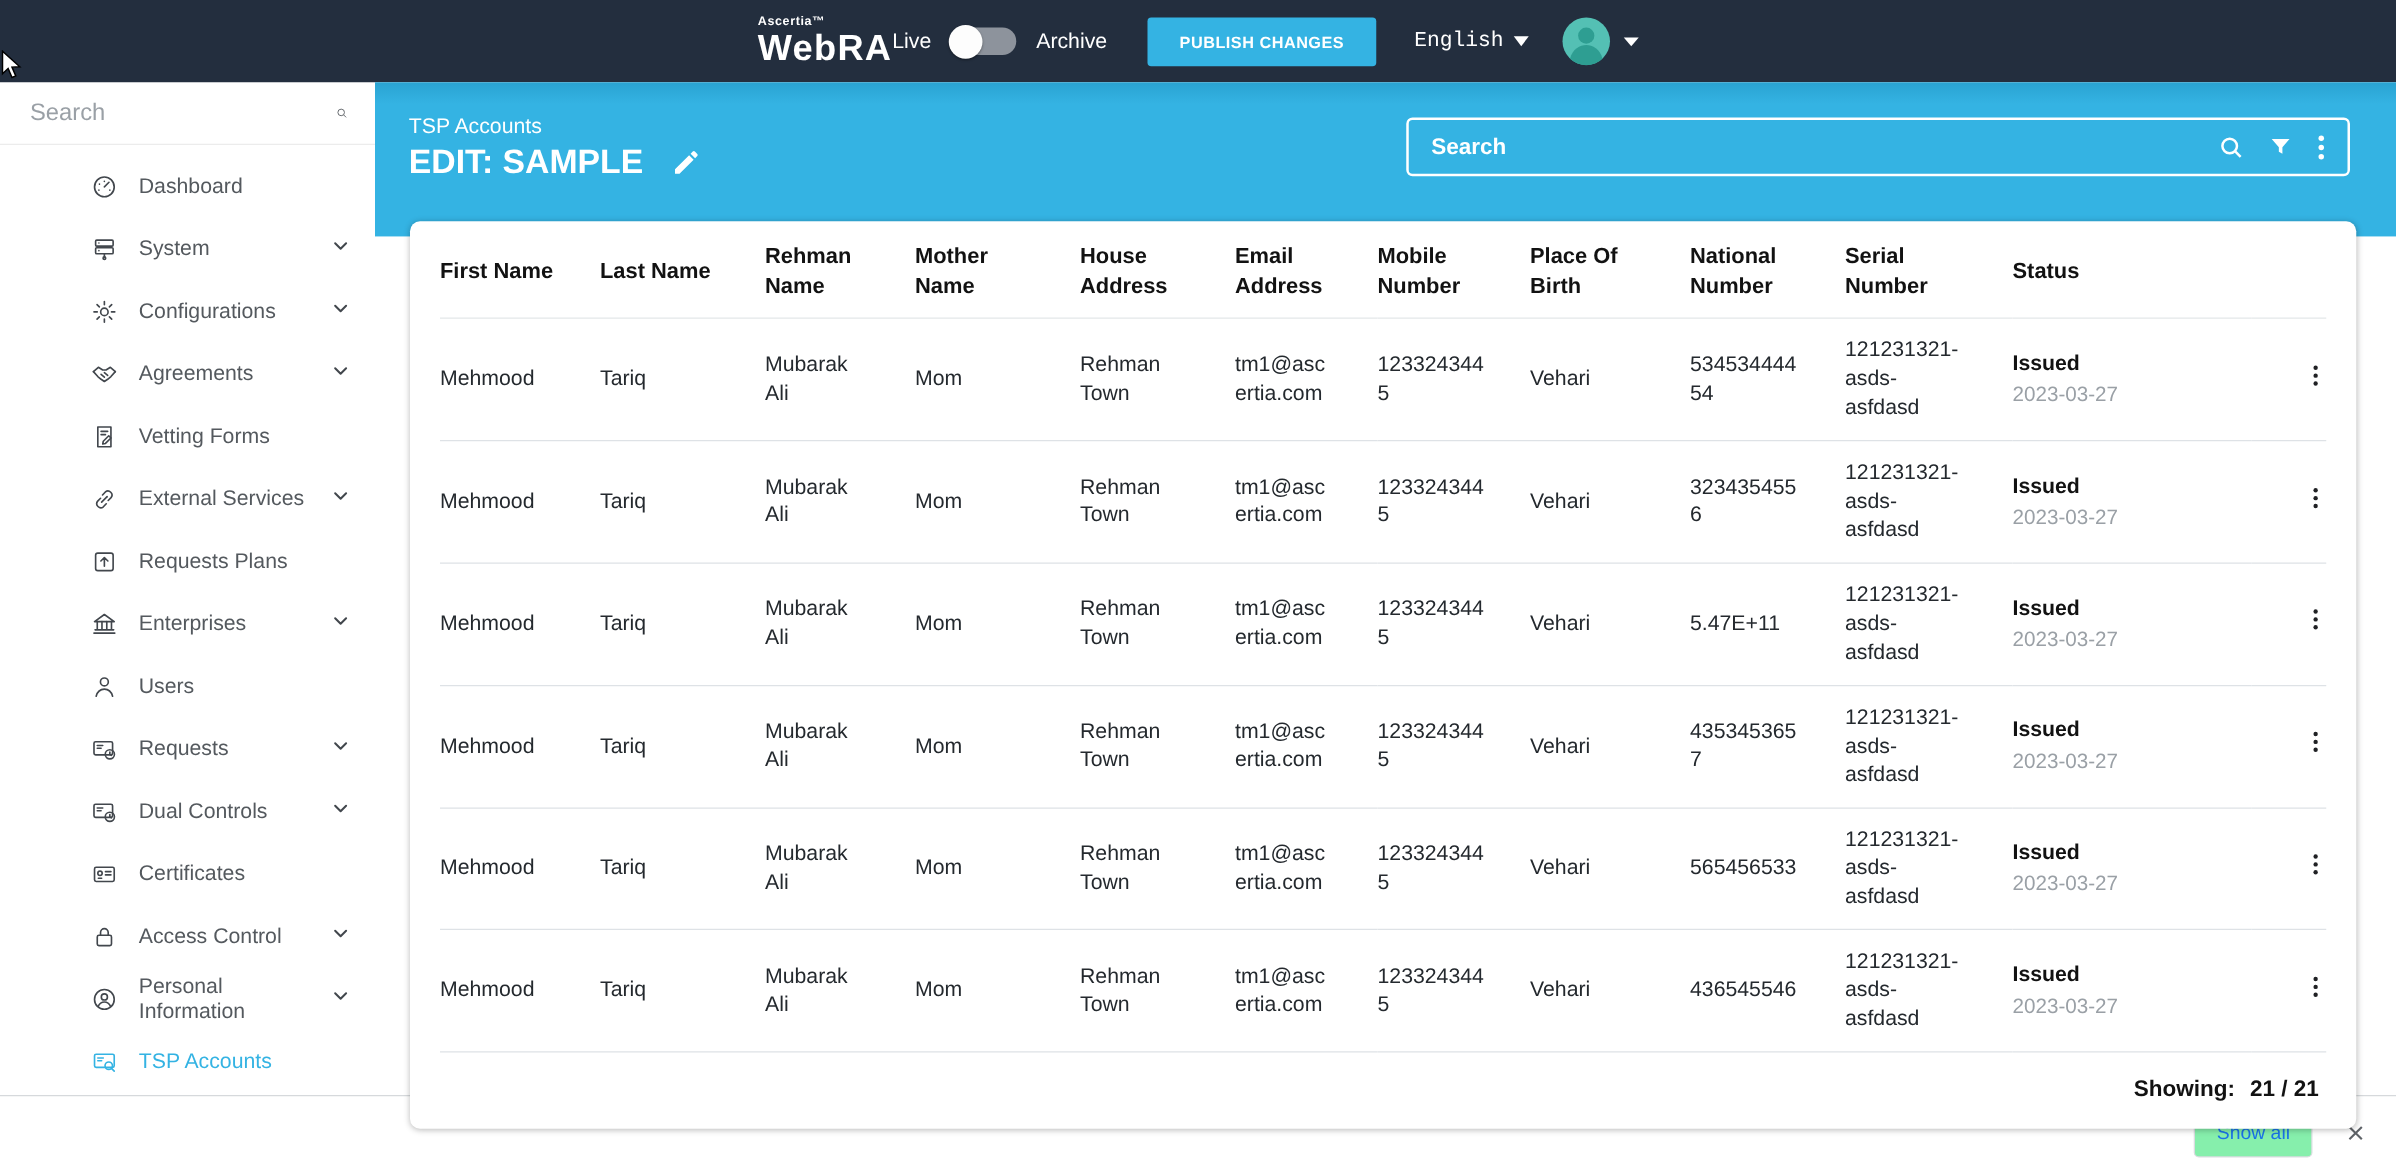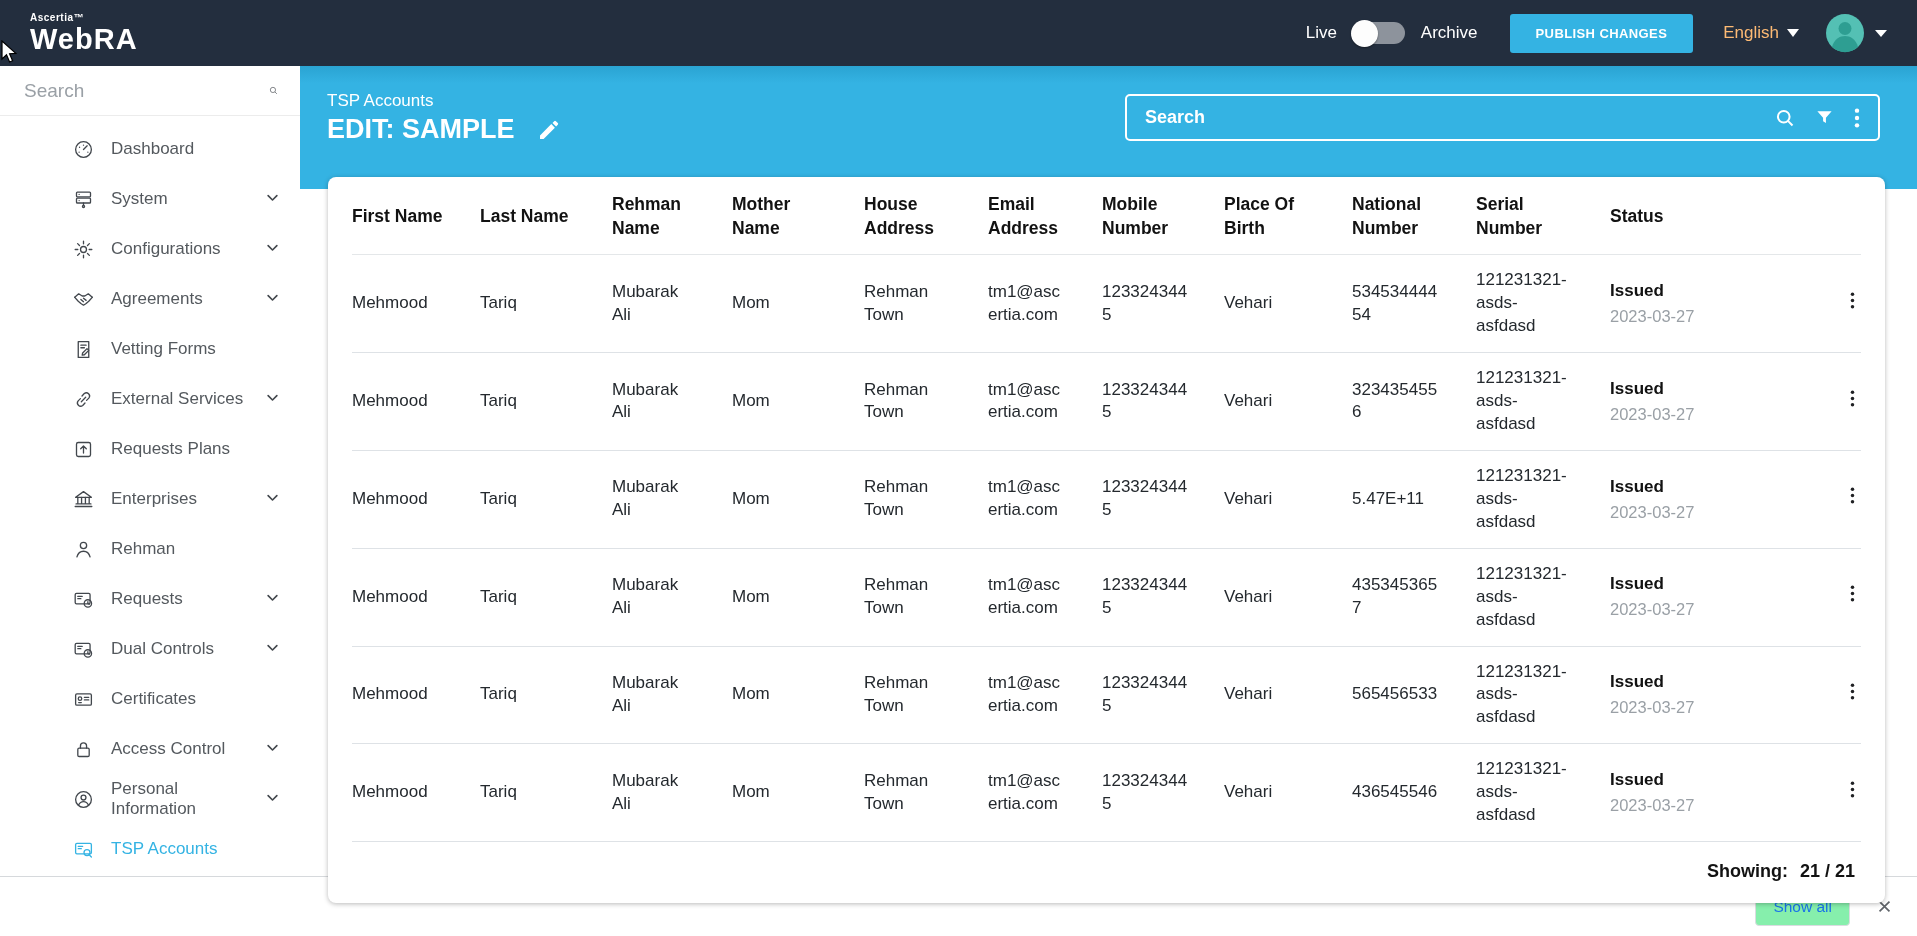--- a/index.html
+++ b/index.html
@@ -2,32 +2,32 @@
 <html style="--header-bg: #232e3e; --accent: #34b3e3;"><head>
 <meta charset="utf-8">
 <style>
   * { margin:0; padding:0; box-sizing:border-box; }
   html,body { width:1917px; height:936px; overflow:hidden; background:#fff;
               font-family:"Liberation Sans", sans-serif; }
   .app { width:1917px; height:936px; display:flex; flex-direction:column; position:relative; }
 
   
   .topbar { height:66px; background:var(--header-bg,#232e3e); display:flex; align-items:center;
-            justify-content:space-between; padding:0 30px 0 30px; flex:0 0 auto; }
+            justify-content:center; padding:0 30px 0 30px; flex:0 0 auto; }
   .brand { color:#fff; line-height:1; }
   .brand-small { font-size:10px; letter-spacing:.5px; font-weight:600; display:block; margin-bottom:2px; }
   .brand-big { font-size:29px; font-weight:600; letter-spacing:1px; }
   .topbar-right { display:flex; align-items:center; gap:14px; }
   .top-label { color:#fff; font-size:17px; }
   .toggle { width:52px; height:22px; background:#8d939c; border-radius:12px; position:relative; margin:0 2px; cursor:pointer; }
   .toggle-knob { width:27px; height:27px; background:#fdfdfd; border-radius:50%; position:absolute; left:-2px; top:-2.5px; box-shadow:0 1px 2px rgba(0,0,0,.4); }
   .publish-btn { margin-left:18px; background:var(--accent,#35b4e5); color:#fff; border:none; border-radius:3px;
                  font-size:13px; font-weight:700; letter-spacing:.4px; padding:12px 26px; cursor:pointer;
                  font-family:"Liberation Sans", sans-serif; }
-  .lang { margin-left:16px; color:#fdba74; font-size:17px; display:flex; align-items:center; gap:8px; cursor:pointer; }
+  .lang { margin-left:16px; color:#ffffff; font-size:17px; display:flex; align-items:center; gap:8px; cursor:pointer;font-family:Liberation Mono, monospace; }
   .caret-down { width:0; height:0; border-left:6px solid transparent; border-right:6px solid transparent; border-top:7px solid #fff; display:inline-block; }
   .avatar-wrap { margin-left:12px; display:flex; align-items:center; gap:10px; cursor:pointer; }
 
   
   .shell { flex:1 1 auto; display:flex; min-height:0; }
 
   
   .sidebar { width:300px; background:#fff; flex:0 0 auto; display:flex; flex-direction:column; }
   .side-search { height:50px; border-bottom:1px solid #ececec; display:flex; align-items:center; padding:0 22px 0 24px; }
   .side-search input { flex:1; border:none; outline:none; font-size:19px; color:#555;
@@ -219,21 +219,21 @@
                 <path d="M5 9l7 7 7-7"></path>
               </svg></span>
           </div>
           <div class="nav-item">
             <span class="nico">
               <svg fill="none" stroke-width="1.5" stroke-linecap="round" stroke-linejoin="round" width="21" height="21" viewBox="0 0 24 24">
                 <circle cx="12" cy="7.5" r="3.6"></circle>
                 <path d="M4.5 20.5c1.2-4.5 4.3-6.5 7.5-6.5s6.3 2 7.5 6.5"></path>
               </svg>
             </span>
-            <span class="lbl">Rehman</span>
+            <span class="lbl">Users</span>
           </div>
           <div class="nav-item">
             <span class="nico">
               <svg fill="none" stroke-width="1.5" stroke-linecap="round" stroke-linejoin="round" width="21" height="21" viewBox="0 0 24 24">
                 <rect x="2.5" y="5" width="17" height="12" rx="1.5"></rect>
                 <path d="M5.5 8.5h5M5.5 11h3.5"></path>
                 <circle cx="17" cy="16.5" r="4.2"></circle>
                 <path d="M17 14.5v2l1.5 1"></path>
               </svg>
             </span>

